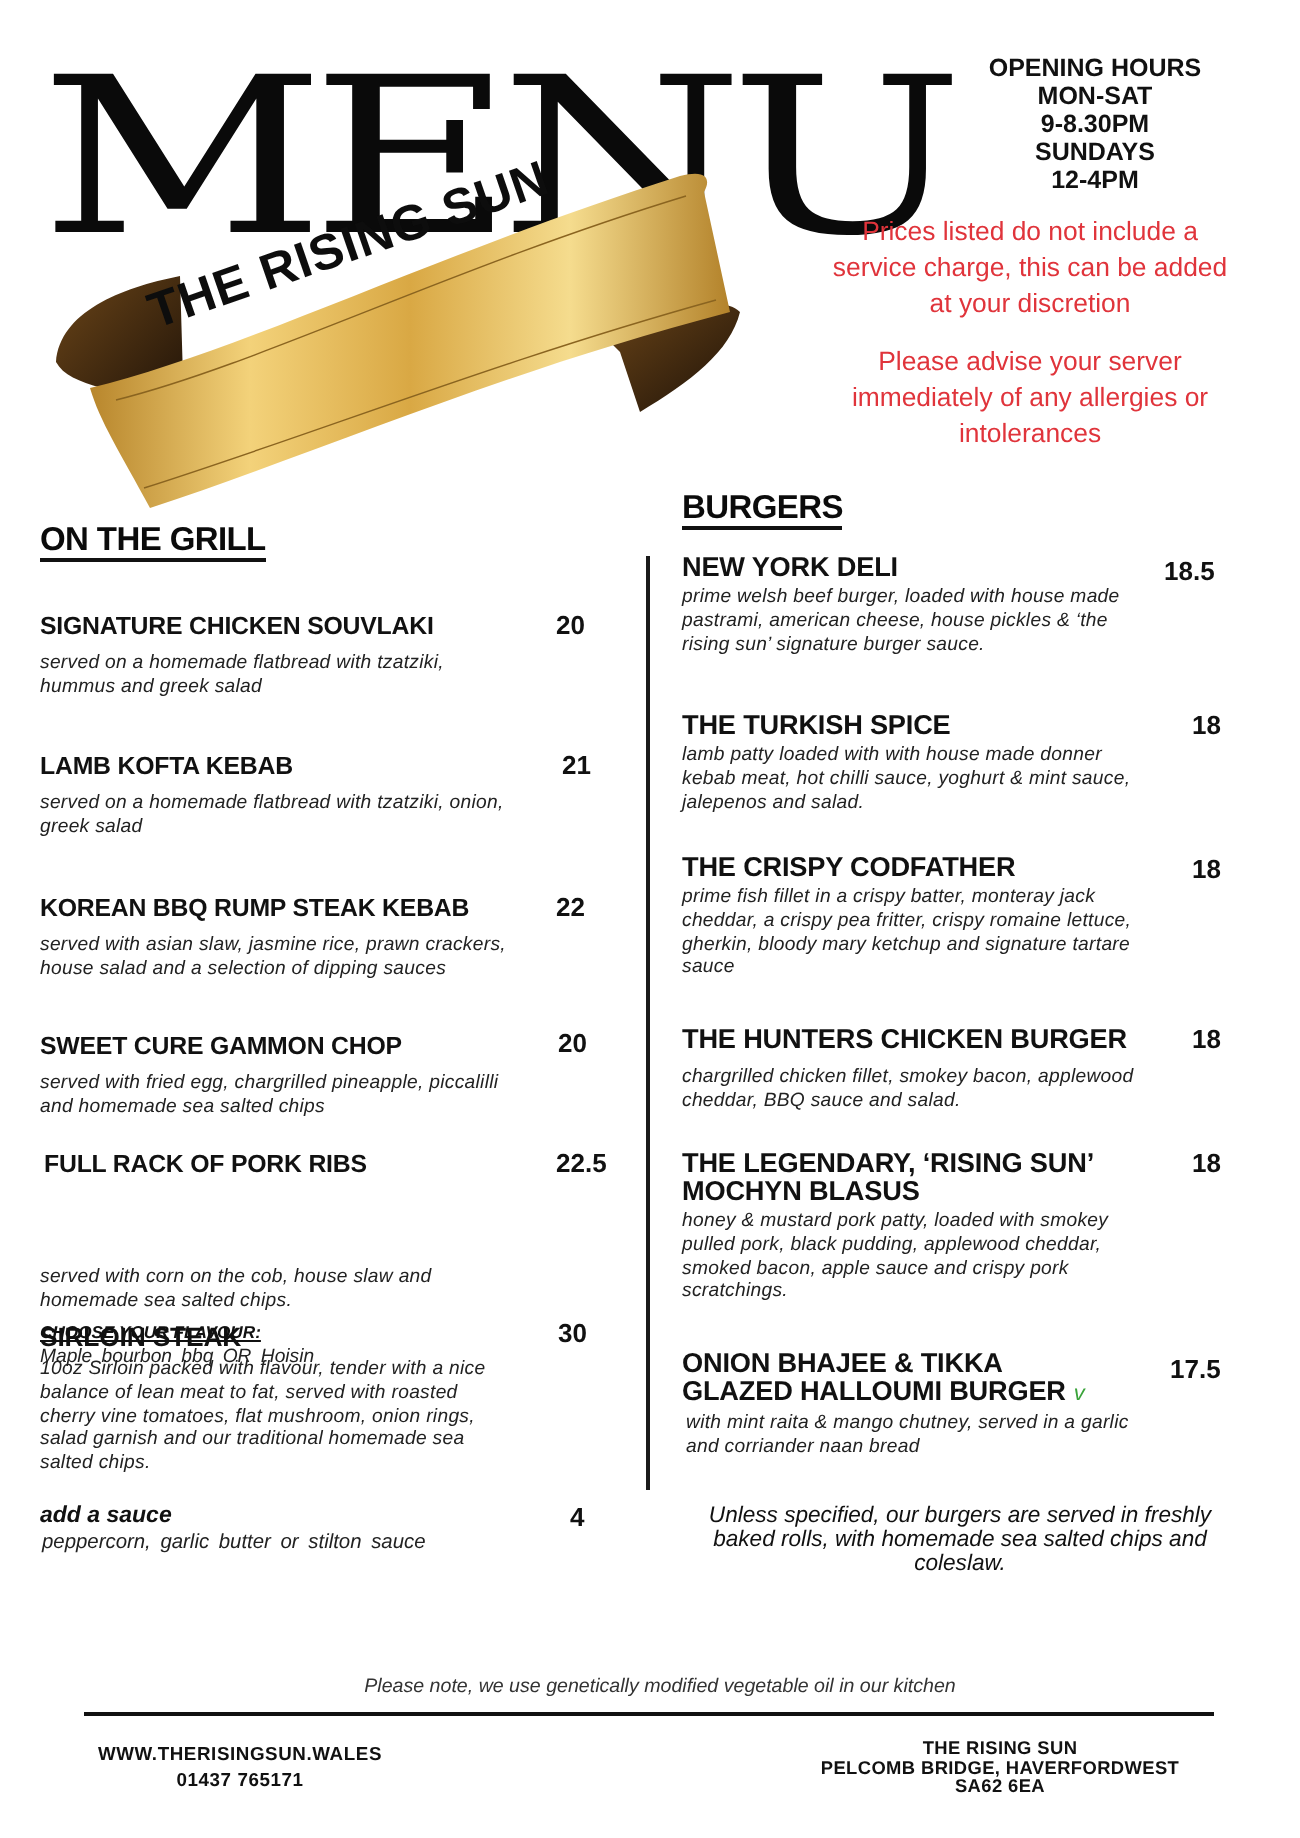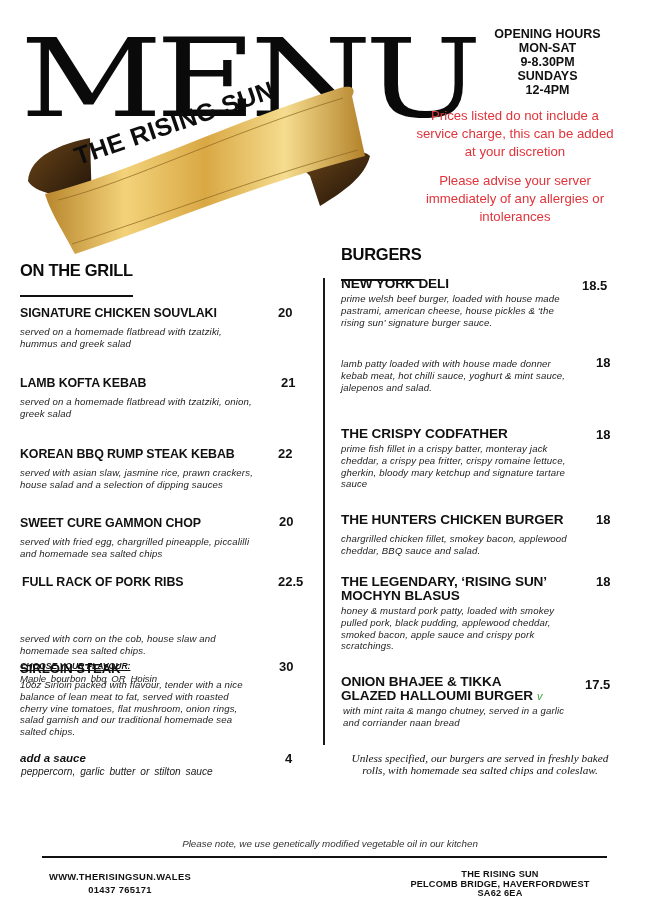--- a/index.html
+++ b/index.html
@@ -26,21 +26,21 @@
   .hours { position: absolute; left: 480px; top: 27px; width: 135px; text-align: center;
     font-family: "Liberation Sans", sans-serif; font-weight: 700; font-size: 12.5px; line-height: 14px; color: #111; }
   .hours .title { font-size: 12.5px; }
   .notice { position: absolute; left: 410px; width: 210px; text-align: center;
     font-family: "Liberation Sans", sans-serif; font-size: 13.2px; line-height: 18px; color: #e0343b; }
   .notice.n1 { top: 107px; }
   .notice.n2 { top: 172px; }
 
   
   .section-heading { position: absolute; font-family: "Liberation Sans", sans-serif; font-weight: 700;
-    font-size: 16.5px; letter-spacing: -0.3px; color: #0b0b0b; border-bottom: 2px solid #111; line-height: 17px; padding-bottom: 16px; }
+    font-size: 16.5px; letter-spacing: -0.3px; color: #0b0b0b; border-bottom: 2px solid #111; line-height: 17px; padding-bottom: 0; }
   .grill-heading { left: 20px; top: 262px; }
   .burgers-heading { left: 341px; top: 246px; }
 
   
   .item { position: absolute; }
   .item-name { font-family: "Liberation Sans", sans-serif; font-weight: 700; font-size: 12.4px; line-height: 14px; color: #111; letter-spacing: -0.1px; }
   .burger .item-name { font-size: 13.6px; line-height: 14px; }
   .item-desc { font-family: "Liberation Sans", sans-serif; font-style: italic; font-size: 9.6px; line-height: 11.8px; color: #222; margin-top: 6px; letter-spacing: 0.15px; }
   .burger .item-desc { margin-top: 2px; }
   .price { position: absolute; font-family: "Liberation Sans", sans-serif; font-weight: 700; font-size: 13px; color: #111; }
@@ -48,21 +48,21 @@
 
   .flavour-label { font-family: "Liberation Sans", sans-serif; font-weight: 700; font-style: italic; font-size: 8.6px; text-decoration: underline; color: #111; margin-top: 4px; }
   .flavour-options { font-family: "Liberation Sans", sans-serif; font-style: italic; font-size: 9.6px; color: #222; margin-top: 2px; word-spacing: 2px; }
 
   .sauce-label { font-family: "Liberation Sans", sans-serif; font-weight: 700; font-style: italic; font-size: 11.5px; color: #111; }
   .sauce-options { font-family: "Liberation Sans", sans-serif; font-style: italic; font-size: 10.2px; color: #222; margin-top: 2px; margin-left: 1px; word-spacing: 2px; }
 
   .divider { position: absolute; left: 323px; top: 278px; width: 2px; height: 467px; background: #1a1a1a; }
 
   .burger-note { position: absolute; left: 350px; top: 752px; width: 260px; text-align: center;
-    font-family: Liberation Serif, serif; font-style: italic; font-size: 11.3px; line-height: 12px; color: #111; }
+    font-family: Liberation Sans, sans-serif; font-style: italic; font-size: 11.3px; line-height: 12px; color: #111; }
 
   
   .gm-note { position: absolute; left: 0; top: 838px; width: 650px; text-align: center; padding-left: 10px;
     font-family: "Liberation Sans", sans-serif; font-style: italic; font-size: 9.8px; color: #333; }
   .footer-line { position: absolute; left: 42px; top: 856px; width: 565px; height: 2px; background: #111; }
   .contact-left { position: absolute; left: 40px; top: 870px; width: 160px; text-align: center;
     font-family: "Liberation Sans", sans-serif; font-weight: 700; font-size: 9.4px; line-height: 13px; color: #111; letter-spacing: 0.3px; }
   .contact-right { position: absolute; left: 400px; top: 870px; width: 200px; text-align: center;
     font-family: "Liberation Sans", sans-serif; font-weight: 700; font-size: 9.2px; line-height: 9.5px; color: #111; letter-spacing: 0.2px; }
 </style>
@@ -158,20 +158,21 @@
 
 <div class="section-heading burgers-heading">BURGERS</div>
 
 <div class="item burger" style="left:341px; top:277px; width:230px;">
   <div class="item-name">NEW YORK DELI</div>
   <div class="item-desc">prime welsh beef burger, loaded with house made pastrami, american cheese, house pickles &amp; ‘the rising sun’ signature burger sauce.</div>
 </div>
 <div class="price" style="left:582px; top:278px;">18.5</div>
 
 <div class="item burger" style="left:341px; top:356px; width:230px;">
+  <div class="item-name">THE TURKISH SPICE</div>
   <div class="item-desc">lamb patty loaded with with house made donner kebab meat, hot chilli sauce, yoghurt &amp; mint sauce, jalepenos and salad.</div>
 </div>
 <div class="price" style="left:596px; top:355px;">18</div>
 
 <div class="item burger" style="left:341px; top:427px; width:230px;">
   <div class="item-name">THE CRISPY CODFATHER</div>
   <div class="item-desc">prime fish fillet in a crispy batter, monteray jack cheddar, a crispy pea fritter, crispy romaine lettuce, gherkin, bloody mary ketchup and signature tartare sauce</div>
 </div>
 <div class="price" style="left:596px; top:427px;">18</div>
 

